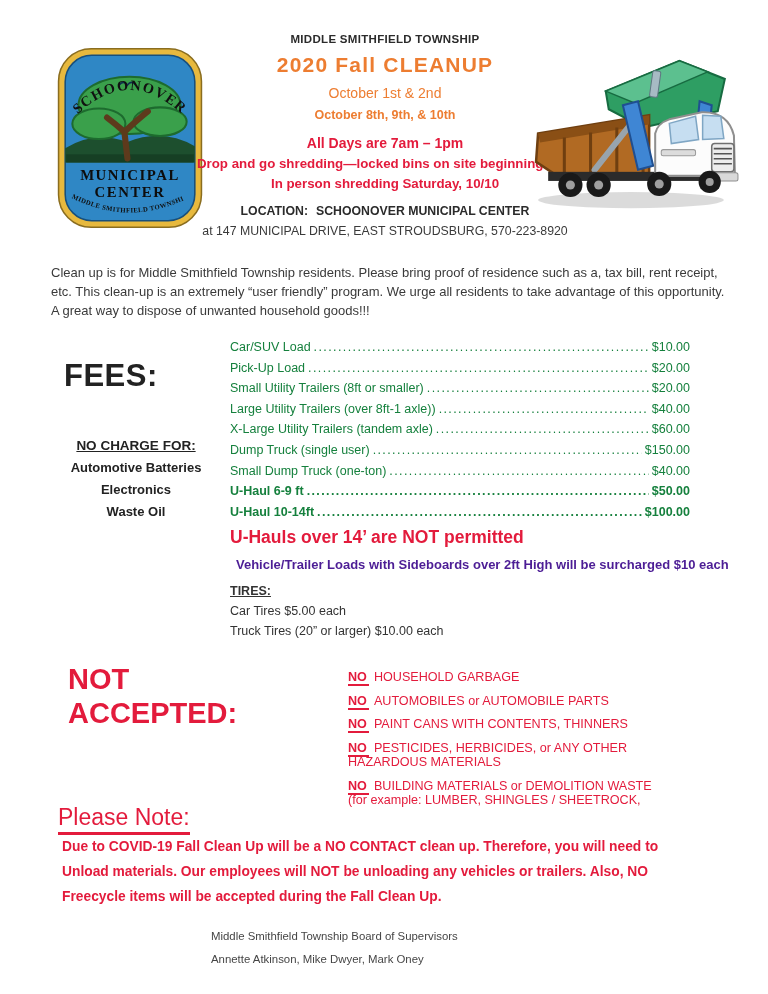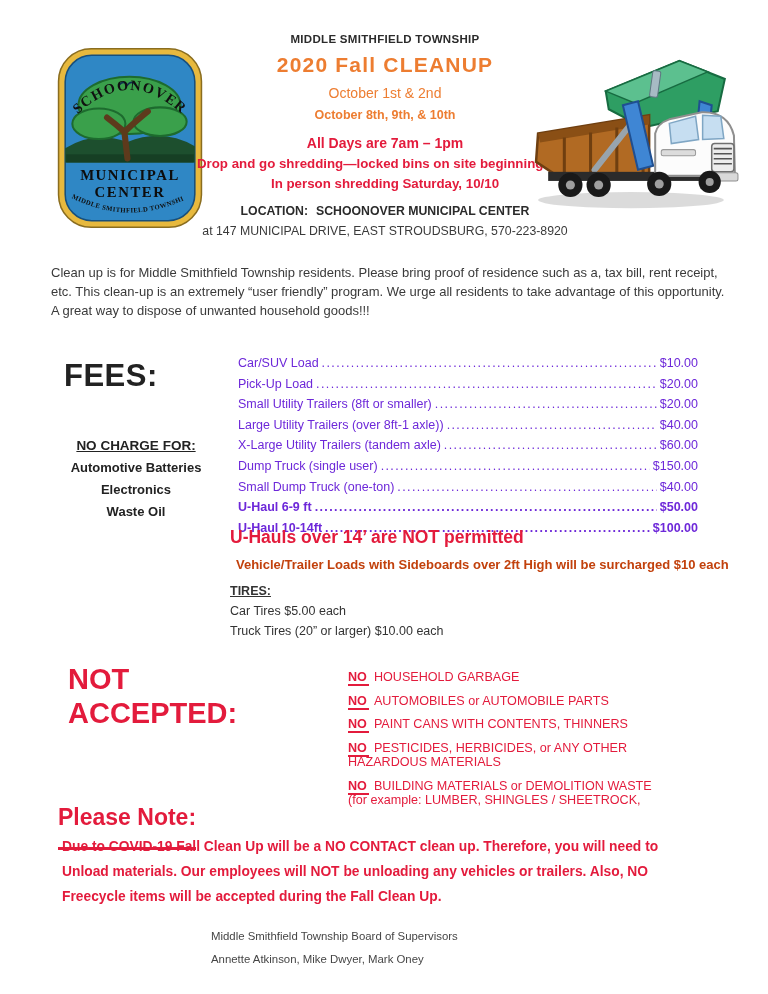--- a/index.html
+++ b/index.html
@@ -20,51 +20,51 @@
   .hdr-loc .loc-label{margin-right:8px;}
   .hdr-addr{margin-top:6px;font-size:12.3px;color:#3a3a3a;}
 
   
   .intro{position:absolute;left:51px;top:263px;width:674px;font-size:13px;
          line-height:19px;color:#3a3a3a;}
 
   
   .fees-heading{position:absolute;left:64px;top:358px;font-size:31px;font-weight:700;
                 letter-spacing:.5px;color:#222;}
-  .fee-list{position:absolute;left:238px;top:340px;width:460px;font-size:12.5px;color:#6d28d9;margin-top:16px;}
+  .fee-list{position:absolute;left:230px;top:340px;width:460px;font-size:12.5px;color:#15803d;}
   .fee-row{display:flex;align-items:baseline;height:20.6px;}
   .fee-row.bold{font-weight:700;}
   .fee-label{white-space:nowrap;}
   .fee-dots{flex:1;overflow:hidden;white-space:nowrap;margin:0 3px;}
   .fee-dots::after{content:"..........................................................................................................................";letter-spacing:1.4px;}
   .fee-price{white-space:nowrap;}
 
   .no-charge{position:absolute;left:46px;top:438px;width:180px;text-align:center;color:#222;}
   .no-charge-heading{font-size:13.5px;font-weight:700;text-decoration:underline;}
   .no-charge-items div{margin-top:7px;font-size:13px;font-weight:700;}
 
   .uhaul-note{position:absolute;left:230px;top:527px;font-size:17.5px;font-weight:700;color:var(--red);}
-  .surcharge-note{position:absolute;left:236px;top:557px;font-size:13px;font-weight:700;color:#c2410c;}
+  .surcharge-note{position:absolute;left:236px;top:557px;font-size:13px;font-weight:700;color:#4c1d95;}
 
   .tires{position:absolute;left:230px;top:584px;font-size:12.5px;color:#333;}
   .tires-heading{font-weight:700;text-decoration:underline;}
   .tires-items div{margin-top:6px;}
 
   
   .na-heading{position:absolute;left:68px;top:662px;width:230px;font-size:29px;
               line-height:34px;font-weight:700;color:var(--red);}
   .na-list{position:absolute;left:348px;top:670px;width:396px;font-size:12.6px;
            line-height:14.5px;color:var(--red);}
   .na-item{margin-bottom:9px;}
   .na-no{font-weight:700;border-bottom:2px solid currentColor;padding-right:2px;margin-right:5px;}
   .na-rest{white-space:pre-line;}
 
   
-  .pn-heading{position:absolute;left:58px;top:804px;font-size:23px;font-weight:700;
-              color:var(--red);border-bottom:3px solid var(--red);padding-bottom:16px;}
+  .pn-heading{position:absolute;left:58px;top:804px;font-size:23px;font-weight:400;
+              color:var(--red);border-bottom:3px solid var(--red);padding-bottom:1px;}
   .pn-lines{position:absolute;left:62px;top:839px;width:660px;font-size:13.8px;
             font-weight:700;color:var(--red);}
   .pn-lines div{margin-bottom:10px;}
 
   
   .footer{position:absolute;left:211px;top:898px;width:400px;text-align:left;
           font-size:11.4px;color:#454545;margin-top:32px;}
   .footer div{margin-bottom:11px;}
 </style>
 </head>

